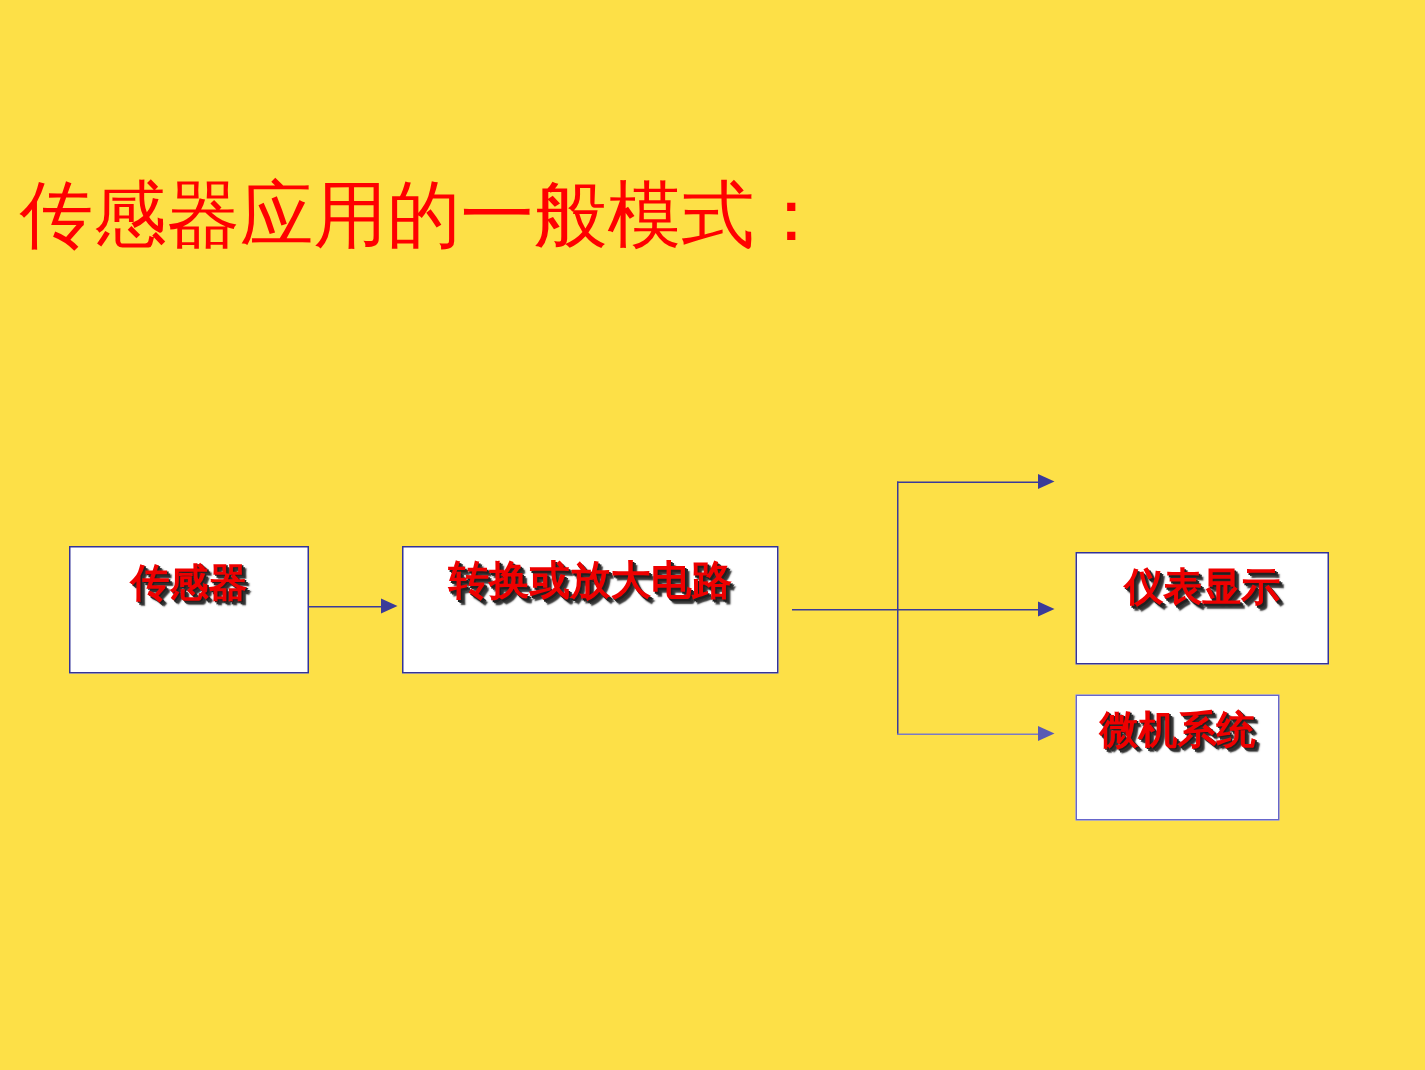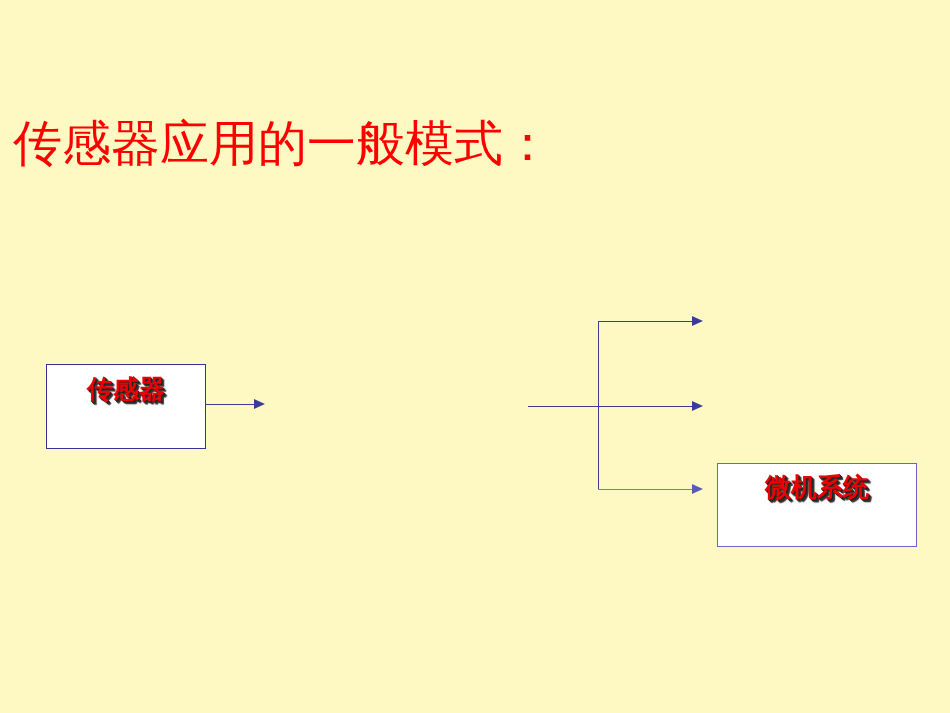--- a/index.html
+++ b/index.html
@@ -5,21 +5,21 @@
 <style>
   html, body {
     margin: 0;
     padding: 0;
     background: #ffffff;
   }
   #slide {
     position: relative;
     width: 950px;
     height: 713px;
-    background: #fef9c3;
+    background: #fde047;
     overflow: hidden;
     font-family: "DejaVu Sans", "Liberation Sans", sans-serif;
   }
 
   
   .slide-title {
     position: absolute;
     left: 13px;
     top: 112px;
     width: 600px;
@@ -59,21 +59,21 @@
       1px 1px 0 #202020,
       2px 2px 0 #303030,
       3px 3px 1px rgba(20,20,20,0.85);
   }
 
   
   #box-sensor        { left: 46px;  top: 364px; width: 160px; height: 85px; }
   #box-circuit       { left: 268px; top: 364px; width: 251px; height: 85px; }
   #box-actuator      { left: 717px; top: 265px; width: 169px; height: 81px; }
   #box-meter         { left: 717px; top: 368px; width: 169px; height: 75px; }
-  #box-microcomputer { left: 717px; top: 463px; width: 200px; height: 84px; }
+  #box-microcomputer { left: 717px; top: 463px; width: 136px; height: 84px; }
 
   #box-sensor  .box-label { font-size: 26px; top: 7px; }
   #box-circuit .box-label { font-size: 27px; top: 6px; }
   #box-actuator .box-label,
   #box-meter .box-label,
   #box-microcomputer .box-label { font-size: 26px; top: 6px; }
 
   
   .hline {
     position: absolute;
@@ -138,20 +138,26 @@
 
   <div class="arrowhead" id="conn-meter-arrow"></div>
 
   <div class="hline light" id="conn-micro-line"></div>
   <div class="arrowhead light" id="conn-micro-arrow"></div>
 
   <div class="flow-box" id="box-sensor">
     <div class="box-label">传感器</div>
   </div>
 
+  <div class="flow-box" id="box-circuit">
+    <div class="box-label">转换或放大电路</div>
+  </div>
 
 
+  <div class="flow-box" id="box-meter">
+    <div class="box-label">仪表显示</div>
+  </div>
 
   <div class="flow-box light" id="box-microcomputer">
     <div class="box-label">微机系统</div>
   </div>
 
 </div>
 
 </body></html>

